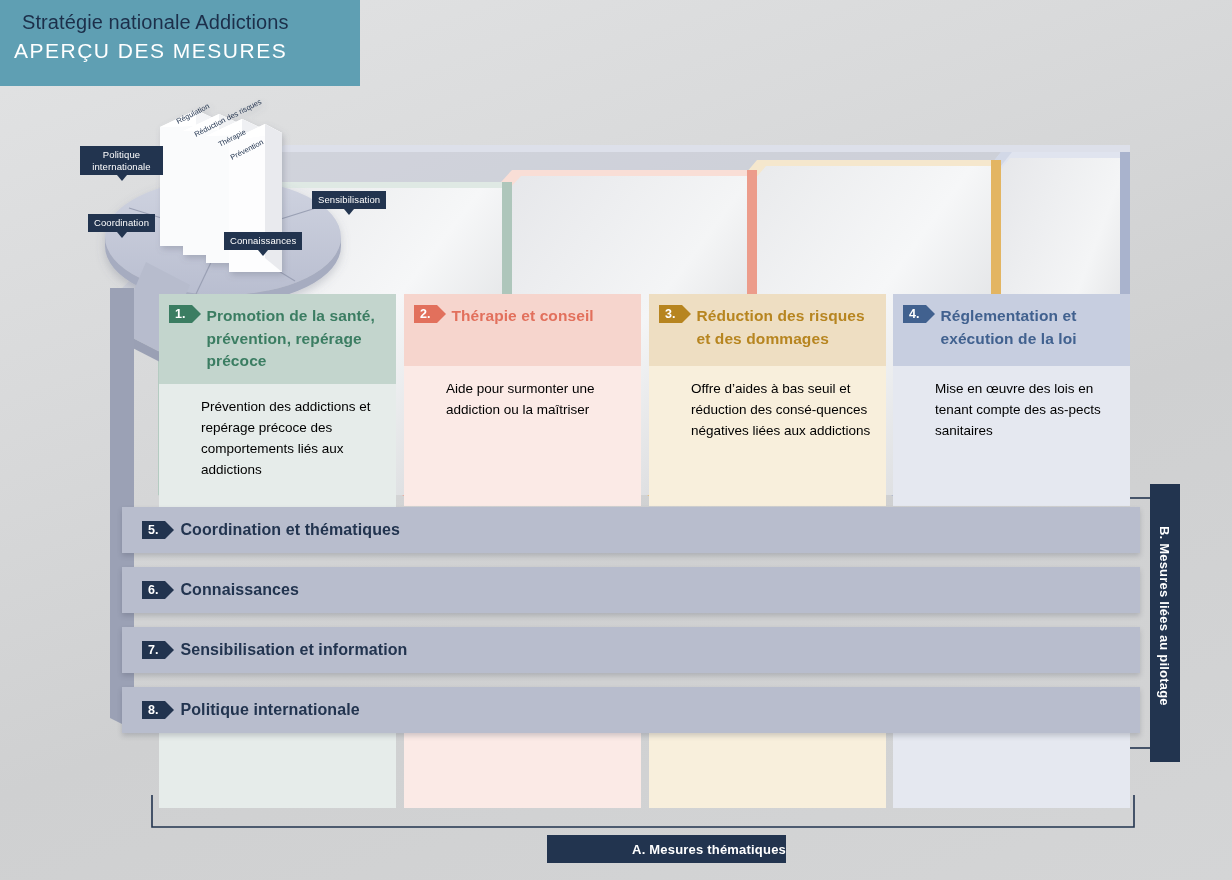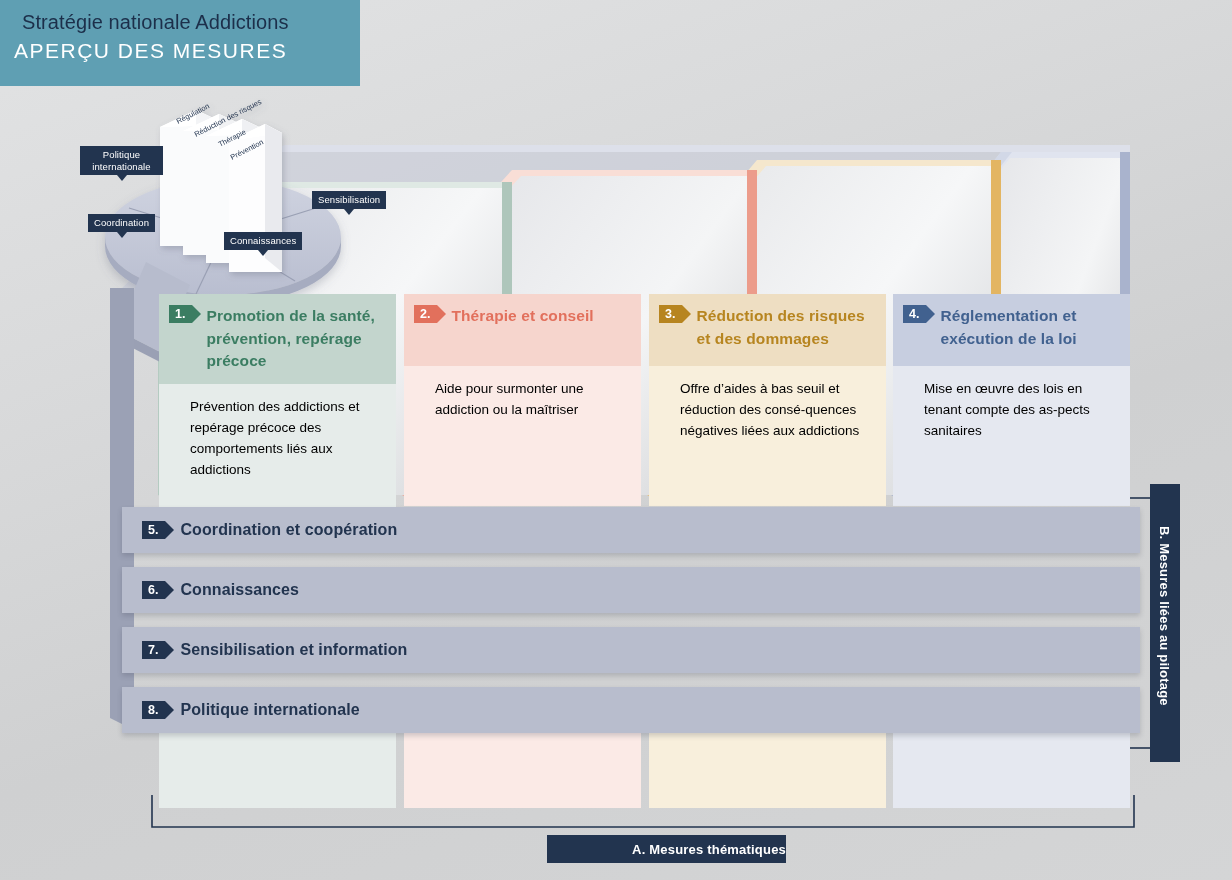--- a/index.html
+++ b/index.html
@@ -42,21 +42,21 @@
   .col .headrow{ display:flex; align-items:flex-start; }
   .num{
     position:relative; color:#fff; font-size:12.5px; font-weight:bold;
     padding:2px 7px 2px 6px; margin-right:14px; line-height:14px; flex:0 0 auto;
   }
   .num:after{
     content:""; position:absolute; right:-9px; top:0; width:0;height:0;
     border-top:9px solid transparent; border-bottom:9px solid transparent;
   }
   .col .title{ font-size:15.5px; font-weight:bold; line-height:22.5px; letter-spacing:.1px;}
-  .col .body{ padding:12px 12px 12px 31px; font-size:13.5px; line-height:21px; min-height:140px;}
+  .col .body{ padding:12px 12px 12px 42px; font-size:13.5px; line-height:21px; min-height:140px;}
 
   
   .c1 .head{background:#c3d5cd;} .c1 .body{background:#e6ecea;} .c1 .title{color:#3b7d62;}
   .c1 .num{background:#3b7d62;} .c1 .num:after{border-left:9px solid #3b7d62;}
   .c2 .head{background:#f6d5cd;} .c2 .body{background:#fbeae6;} .c2 .title{color:#e2705c;}
   .c2 .num{background:#e2705c;} .c2 .num:after{border-left:9px solid #e2705c;}
   .c3 .head{background:#eedec2;} .c3 .body{background:#f8efdc;} .c3 .title{color:#b78520;}
   .c3 .num{background:#b78520;} .c3 .num:after{border-left:9px solid #b78520;}
   .c4 .head{background:#c7cee0;} .c4 .body{background:#e5e8f0;} .c4 .title{color:#41618f;}
   .c4 .num{background:#41618f;} .c4 .num:after{border-left:9px solid #41618f;}
@@ -280,21 +280,21 @@
     <div class="headrow">
       <span class="num">4.</span>
       <span class="title">Réglementation et exécution de la loi</span>
     </div>
   </div>
   <div class="body">Mise en œuvre des lois en tenant compte des as-pects sanitaires</div>
 </div>
 
 <div class="gbar" style="top:507px;">
   <span class="gnum">5.</span>
-  <span class="glabel">Coordination et coopération</span>
+  <span class="glabel">Coordination et thématiques</span>
 </div>
 <div class="gbar" style="top:567px;">
   <span class="gnum">6.</span>
   <span class="glabel">Connaissances</span>
 </div>
 <div class="gbar" style="top:627px;">
   <span class="gnum">7.</span>
   <span class="glabel">Sensibilisation et information</span>
 </div>
 <div class="gbar" style="top:687px;">

